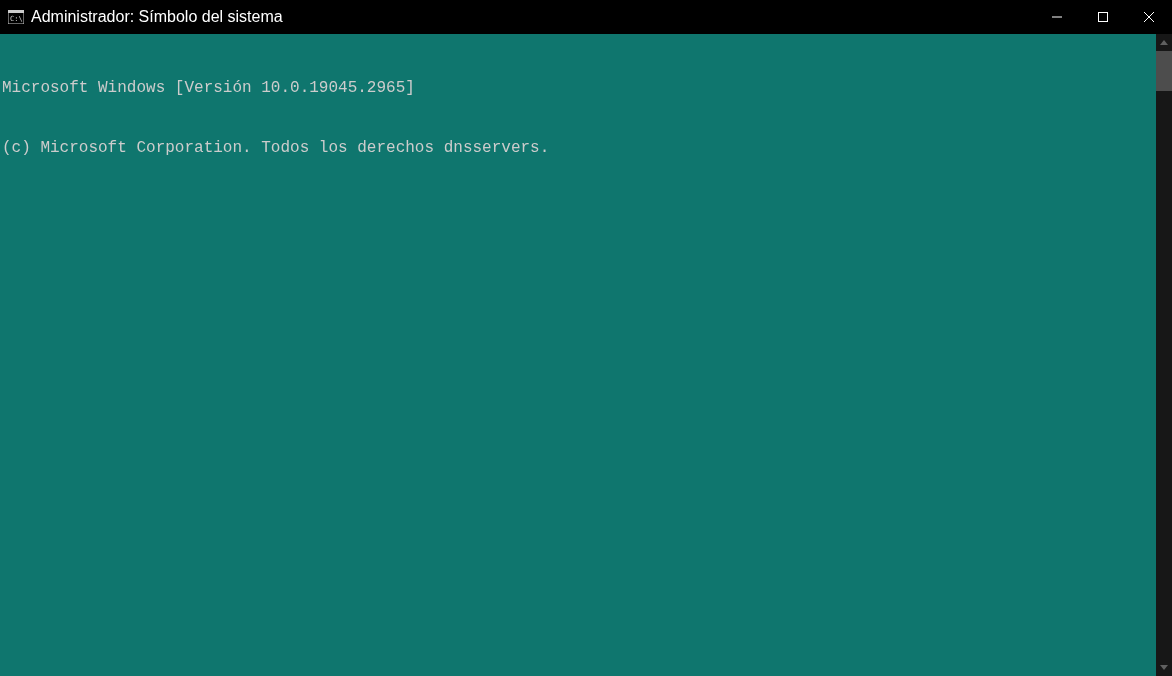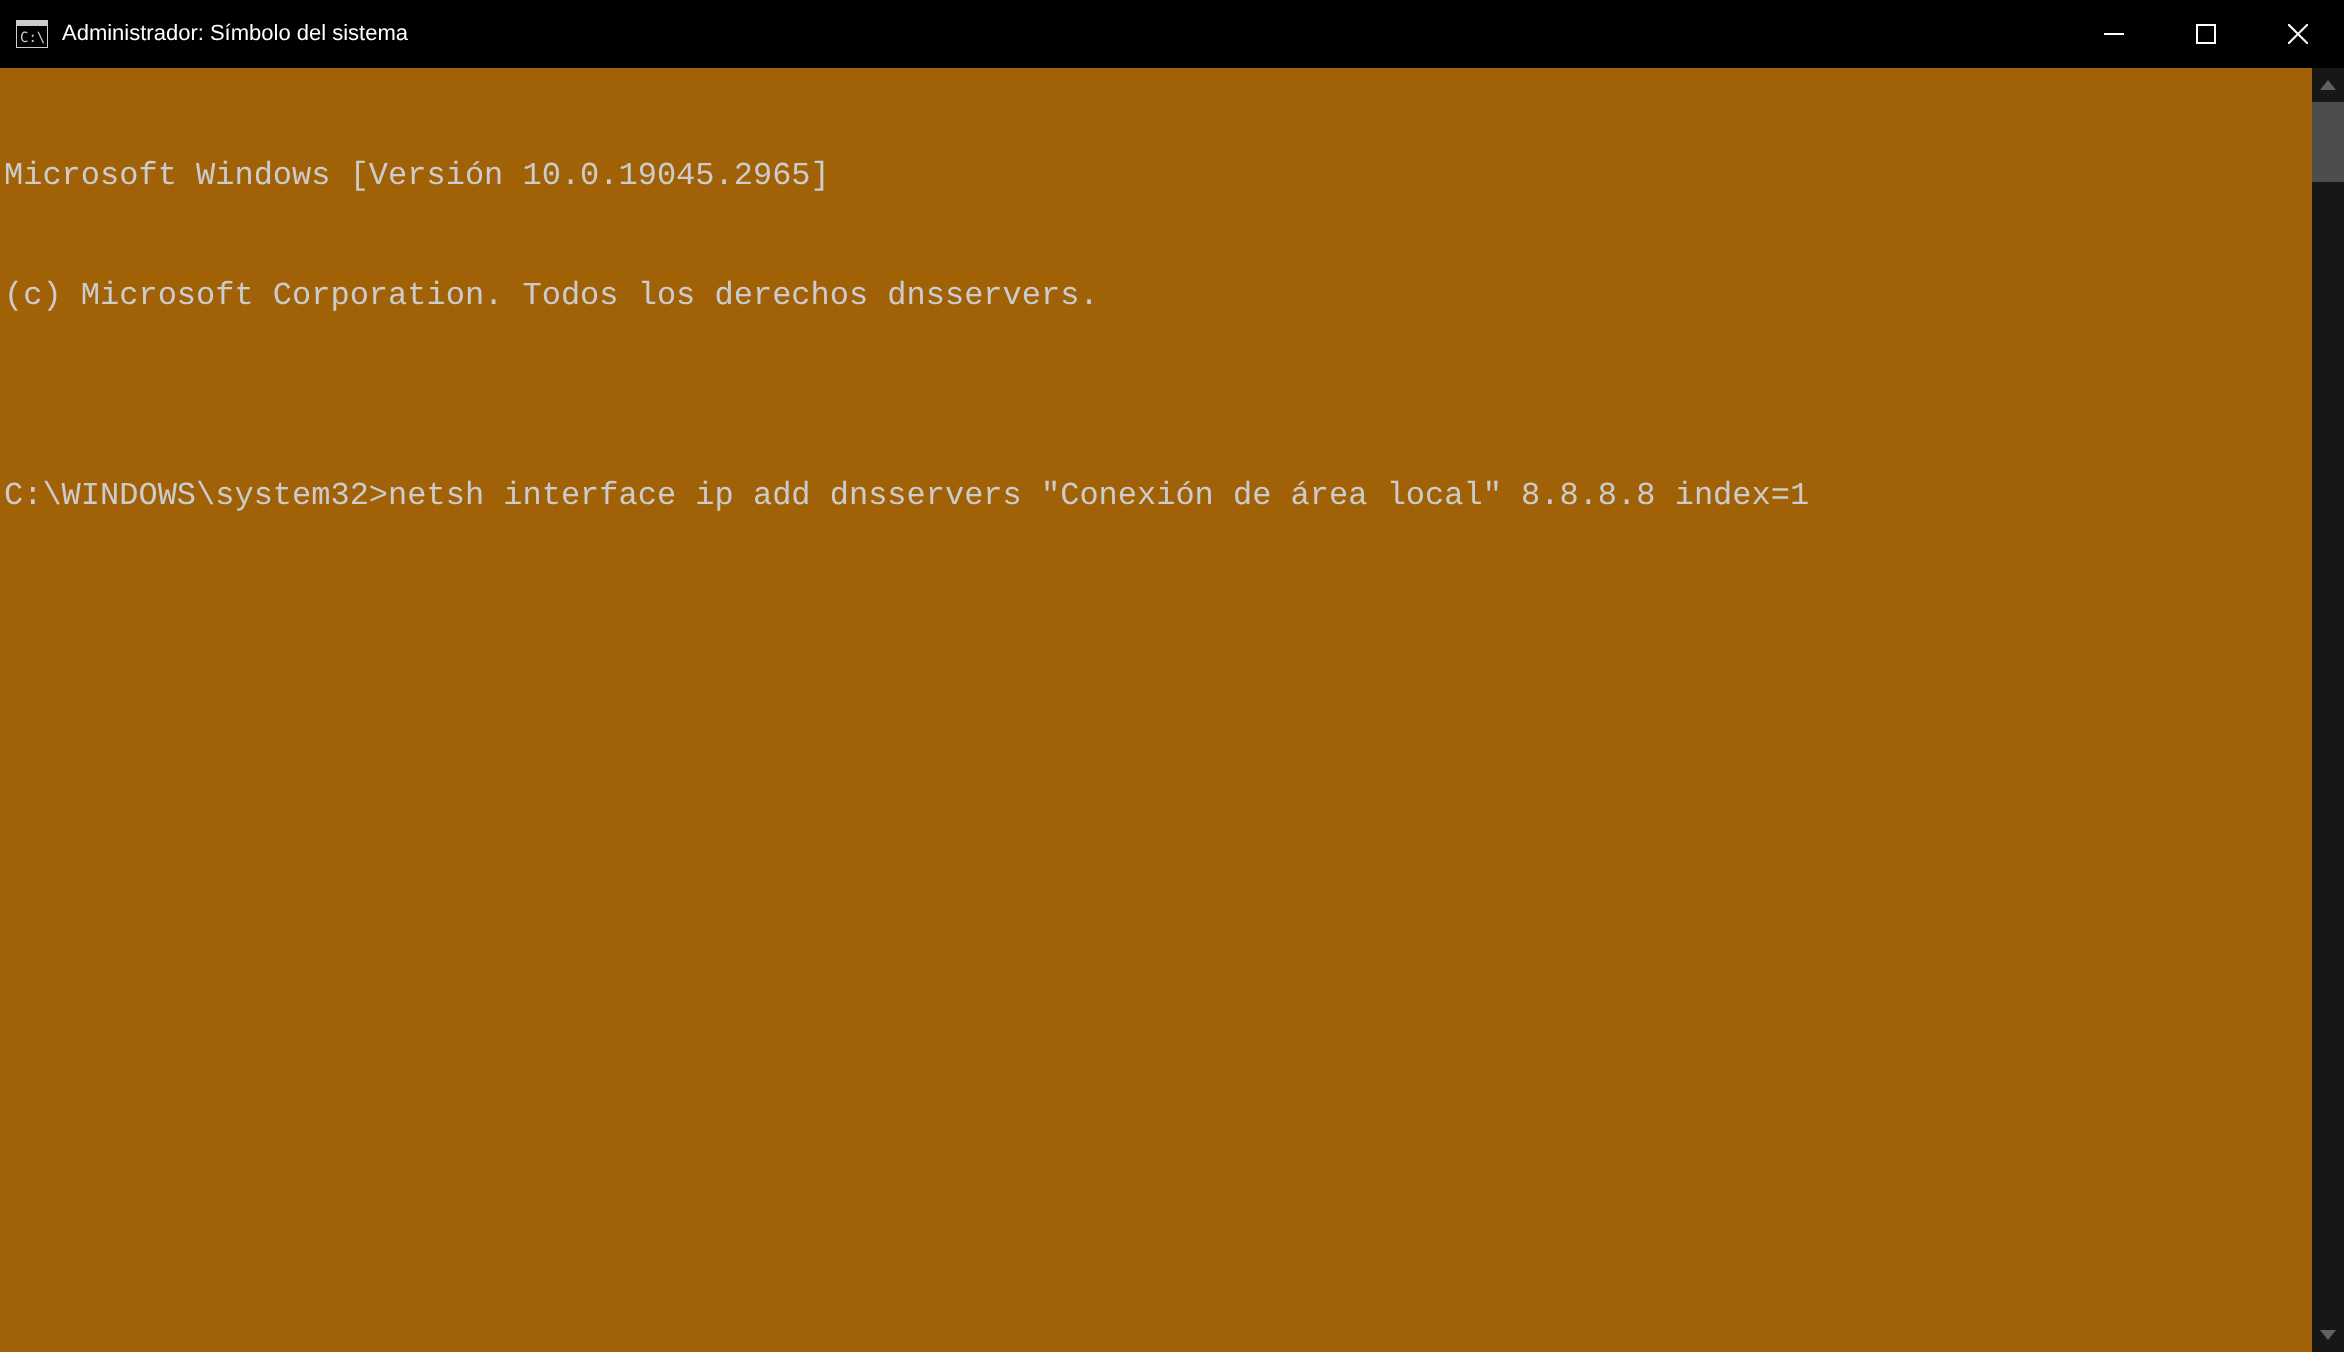--- a/index.html
+++ b/index.html
@@ -37,21 +37,21 @@
       display: flex;
       align-items: center;
       justify-content: center;
     }
     .app-icon svg {
       width: 16px;
       height: 14px;
     }
     .title-text {
       color: #ffffff;
-      font-size: 11px;
+      font-size: 16px;
     }
     .titlebar-controls {
       display: flex;
       height: 100%;
     }
     .win-control {
       width: 46px;
       height: 34px;
       display: flex;
       align-items: center;
@@ -60,21 +60,21 @@
       cursor: pointer;
     }
     .win-control svg {
       width: 10px;
       height: 10px;
     }
     .console-area {
       position: relative;
       width: 100%;
       height: calc(100% - 34px);
-      background: #a16207;
+      background: #0f766e;
     }
     .console-content {
       padding: 4px 2px 2px 2px;
       color: #cccccc;
       font-size: 16px;
       line-height: 20px;
       white-space: pre;
       font-family: Consolas, 'Courier New', monospace;
     }
     .console-line {
@@ -149,21 +149,20 @@
       </svg>
     </div>
   </div>
 </div>
 
 <div class="console-area">
   <div class="console-content">
     <span class="console-line">Microsoft Windows [Versión 10.0.19045.2965]</span>
     <span class="console-line">(c) Microsoft Corporation. Todos los derechos dnsservers.</span>
     <span class="console-line"></span>
-    <span class="prompt-line"><span>C:\WINDOWS\system32&gt;</span><span>netsh interface ip add dnsservers "Conexión de área local" 8.8.8.8 index=1</span></span>
   </div>
   <div class="scrollbar">
     <div class="scroll-arrow up">
       <svg viewBox="0 0 8 5">
         <polygon points="4,0 8,5 0,5" fill="#606060"></polygon>
       </svg>
     </div>
     <div class="scroll-thumb"></div>
     <div class="scroll-arrow down">
       <svg viewBox="0 0 8 5">

